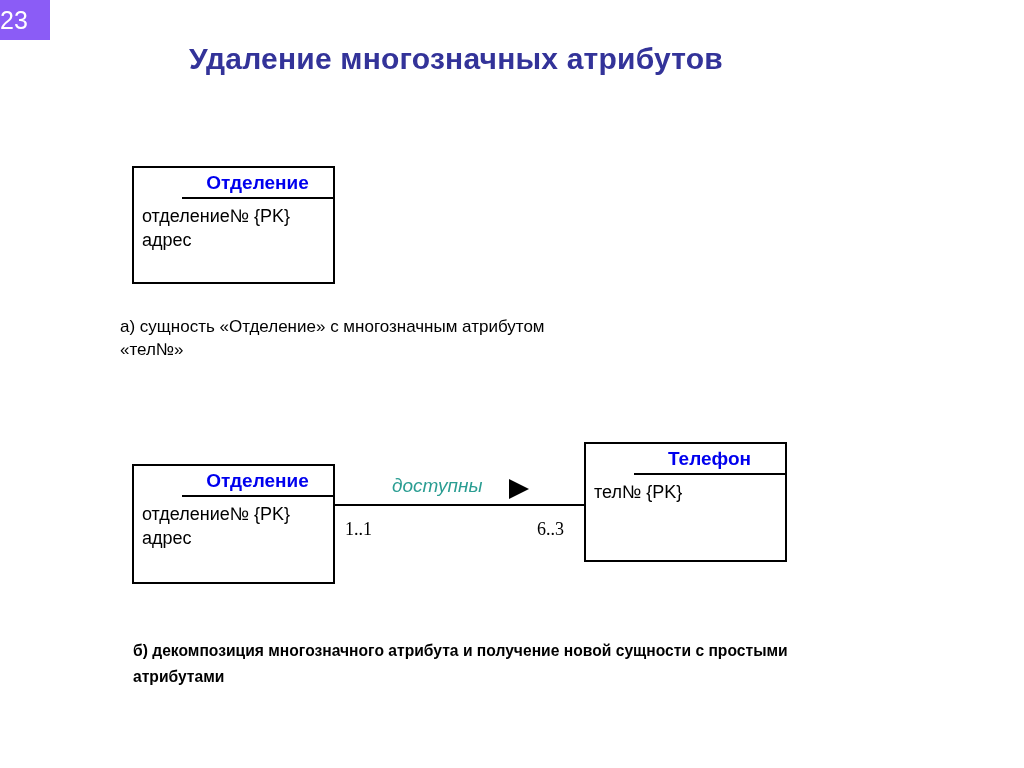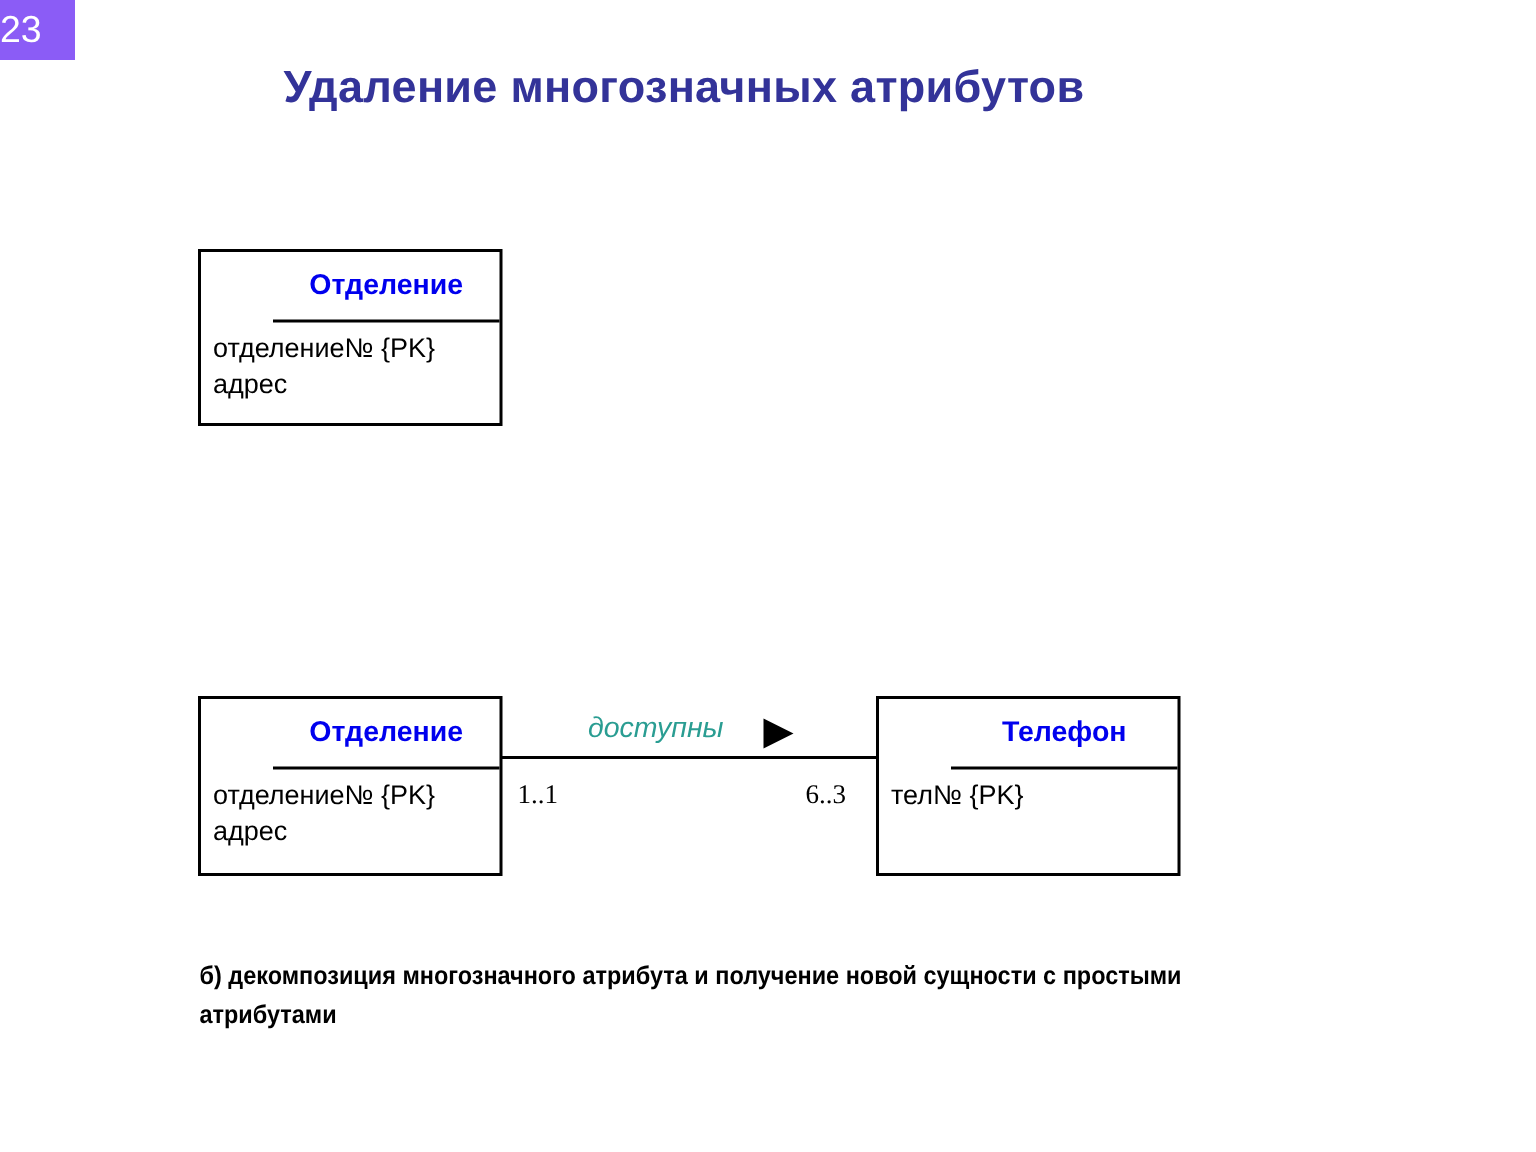--- a/index.html
+++ b/index.html
@@ -49,21 +49,21 @@
 
   
   .entity {
     position: absolute;
     box-sizing: border-box;
     border: 2px solid #000000;
     background: #ffffff;
   }
   .entity-header {
     box-sizing: border-box;
-    height: 47px;
+    height: 31px;
     border-bottom: 2px solid #000000;
     display: flex;
     align-items: center;
     justify-content: center;
     color: #0000ee;
     font-weight: bold;
     font-size: 19px;
     font-family: "Liberation Sans", "DejaVu Sans", sans-serif;
     margin-left: 48px;
   }
@@ -78,21 +78,21 @@
     white-space: nowrap;
     font-family: "Liberation Sans", "DejaVu Sans", sans-serif;
   }
 
   
   #entity-a { left: 132px; top: 166px; width: 203px; height: 118px; }
   #entity-a .entity-body { height: 85px; }
 
   
   #entity-b-left  { left: 132px; top: 464px; width: 203px; height: 120px; }
-  #entity-b-right { left: 584px; top: 464px; width: 203px; height: 120px; }
+  #entity-b-right { left: 584px; top: 442px; width: 203px; height: 120px; }
   #entity-b-left .entity-body,
   #entity-b-right .entity-body { height: 87px; }
 
   
   .assoc-line {
     position: absolute;
     left: 334px;
     top: 504px;
     width: 251px;
     height: 2px;
@@ -158,20 +158,21 @@
   <div class="slide-title">Удаление многозначных атрибутов</div>
 
   <div class="entity" id="entity-a">
     <div class="entity-header">Отделение</div>
     <div class="entity-body">
       <div class="attr">отделение№ {PK}</div>
       <div class="attr">адрес</div>
     </div>
   </div>
 
+  <div class="caption" id="caption-a">а) сущность «Отделение» с многозначным атрибутом «тел№»</div>
 
   <div class="entity" id="entity-b-left">
     <div class="entity-header">Отделение</div>
     <div class="entity-body">
       <div class="attr">отделение№ {PK}</div>
       <div class="attr">адрес</div>
     </div>
   </div>
 
   <div class="entity" id="entity-b-right">

